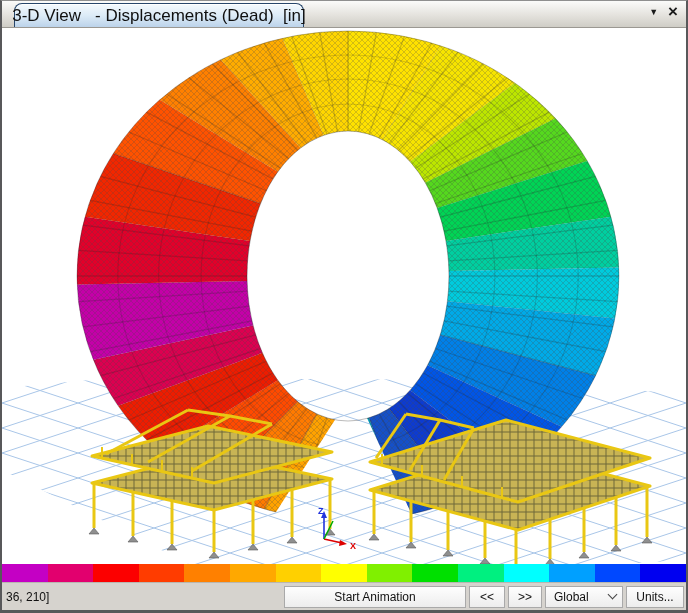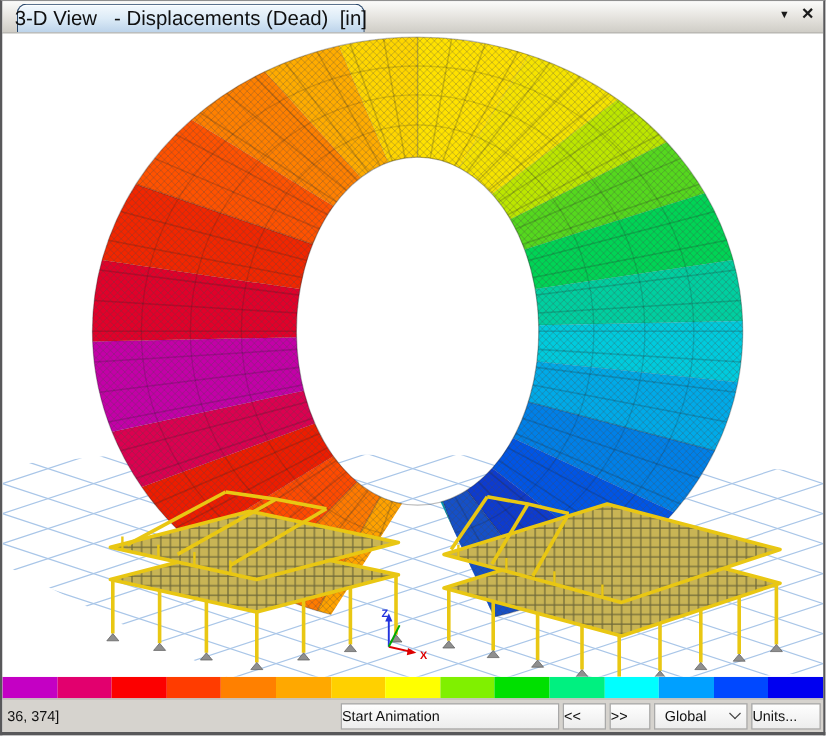--- a/index.html
+++ b/index.html
@@ -45,21 +45,21 @@
   
   .statusbar{
     flex:1 1 auto;
     background:#d6d3ce; border-top:1px solid #b9b6b0;
     display:flex; align-items:center; padding:0 2px 0 4px;
     font-size:12px; color:#111;
   }
   .coords{ flex:1 1 auto; white-space:pre; }
   .btn{
     height:22px; border:1px solid #a9a9a9; background:linear-gradient(#fefefe,#ededed);
-    display:flex; align-items:center; 
+    display:flex; align-items:center; justify-content:center;
     font-size:12px; color:#111; margin-left:3px; cursor:default;
   }
   .btn-anim{ width:182px; }
   .btn-prev{ width:36px; }
   .btn-next{ width:34px; }
   .combo{ width:78px; justify-content:space-between; padding:0 6px 0 8px; }
   .chev{
     width:7px; height:7px; border-right:1.6px solid #444; border-bottom:1.6px solid #444;
     transform:rotate(45deg); margin-top:-4px;
   }
@@ -338,21 +338,21 @@
       <div class="legseg" style="background: rgb(128, 240, 0);"></div>
       <div class="legseg" style="background: rgb(0, 224, 0);"></div>
       <div class="legseg" style="background: rgb(0, 240, 128);"></div>
       <div class="legseg" style="background: rgb(0, 255, 255);"></div>
       <div class="legseg" style="background: rgb(0, 160, 255);"></div>
       <div class="legseg" style="background: rgb(0, 72, 255);"></div>
       <div class="legseg" style="background: rgb(0, 0, 240);"></div>
     </div>
 
   <div class="statusbar">
-    <span class="coords">36, 374]</span>
+    <span class="coords">36, 210]</span>
     <div class="btn btn-anim">
       <span>Start Animation</span>
     </div>
     <div class="btn btn-prev">
       <span>&lt;&lt;</span>
     </div>
     <div class="btn btn-next">
       <span>&gt;&gt;</span>
     </div>
     <div class="btn combo">

